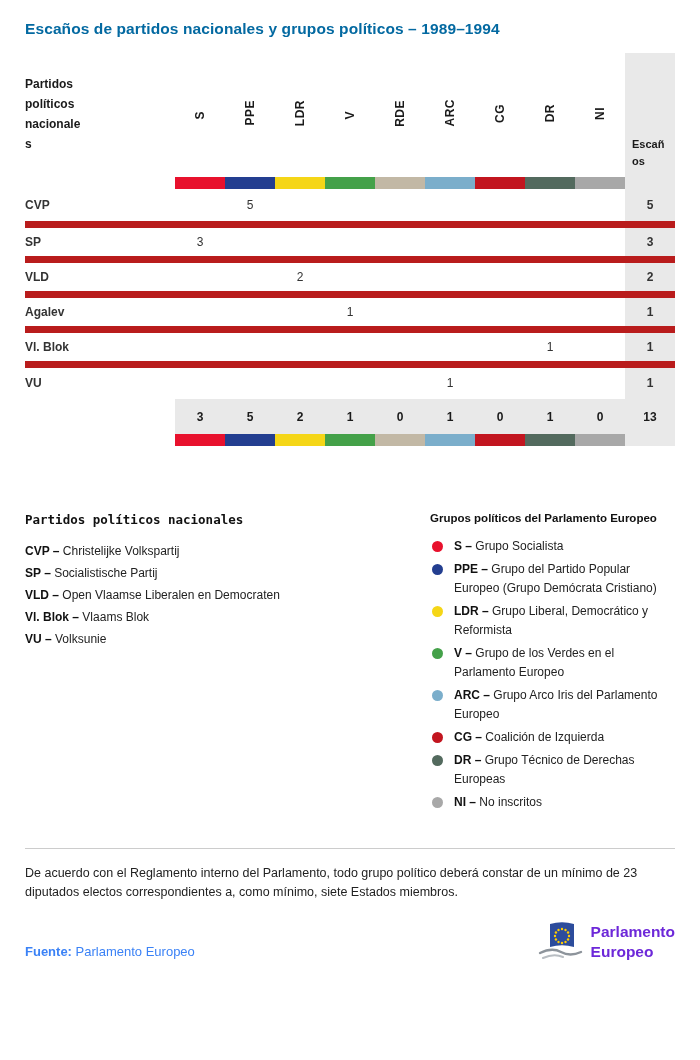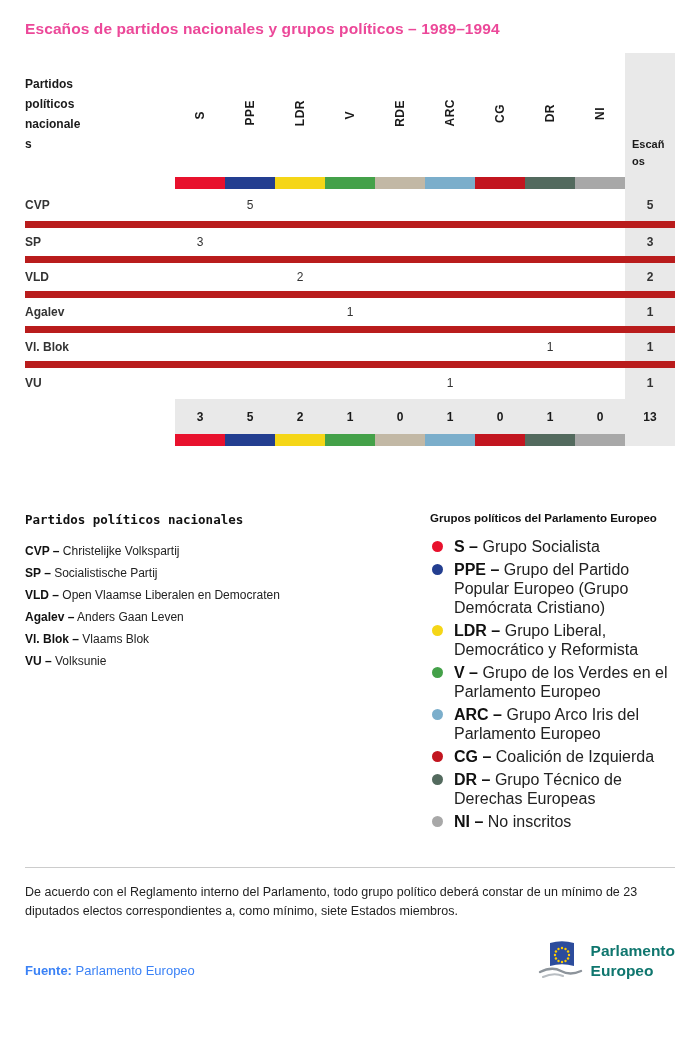--- a/index.html
+++ b/index.html
@@ -4,21 +4,21 @@
 <style>
   * { margin:0; padding:0; box-sizing:border-box; }
   html,body { background:#fff; }
   body {
     width:700px; height:1060px;
     font-family:"Liberation Sans", sans-serif;
     color:#222; overflow:hidden;
   }
   .page { padding:20px 25px 0 25px; }
 
-  h1 { font-size:15.5px; font-weight:bold; color:#ec4899; margin-bottom:15px; letter-spacing:0.1px; }
+  h1 { font-size:15.5px; font-weight:bold; color:#0369a1; margin-bottom:15px; letter-spacing:0.1px; }
   h2 { font-size:14.5px; font-weight:normal; color:#3c3c3c; margin-bottom:32px; padding-left:3px; }
 
   
   table { border-collapse:collapse; table-layout:fixed; width:650px; }
   th, td { padding:0; }
   .partycol { width:150px; text-align:left; }
   .gcol { width:50px; text-align:center; }
   .seatscol { width:50px; background:#e9e9e9; text-align:center; }
 
   tr.hdr th { height:124px; vertical-align:middle; font-weight:bold; }
@@ -43,32 +43,32 @@
   
   .legend { display:flex; margin-top:66px; }
   .legend-left { width:405px; }
   .legend-right { width:245px; }
   .legend-left h3 { font-family:"DejaVu Sans Mono", monospace; font-size:12.5px; font-weight:bold;
                     color:#111; margin-bottom:15px; }
   .legend-right h3 { font-size:11.5px; font-weight:bold; color:#111; margin-bottom:13px; }
   ul { list-style:none; }
   .pl-item { font-size:12px; color:#222; line-height:18px; margin-bottom:4px; }
   .pl-item b { color:#111; }
-  .gl-item { display:flex; font-size:16px; color:#222; line-height:19px; margin-bottom:4px; }
+  .gl-item { display:flex; font-size:12px; color:#222; line-height:19px; margin-bottom:4px; }
   .gl-item b { color:#111; }
   .dot { flex:0 0 11px; width:11px; height:11px; border-radius:50%; margin:4px 11px 0 2px; }
 
   
   .rule { border:none; border-top:1px solid #cccccc; margin:32px 0 15px 0; }
   .note { font-size:12.5px; color:#222; line-height:1.55; }
   .bottom { display:flex; justify-content:space-between; align-items:flex-end; margin-top:18px; }
   .source { font-size:13px; color:#3b82f6; padding-bottom:4px; }
   .source b { font-weight:bold; }
   .logo { display:flex; align-items:center; }
-  .logo-text { font-size:15.5px; font-weight:bold; color:#0f766e; line-height:1.25; }
+  .logo-text { font-size:15.5px; font-weight:bold; color:#6d28d9; line-height:1.25; }
 </style>
 </head>
 <body>
 
 <div class="page">
 
   <h1>Escaños de partidos nacionales y grupos políticos – 1989–1994</h1>
 
   <table id="seats-table">
       <tbody>
@@ -207,21 +207,20 @@
       </tbody>
     </table>
 
   <div class="legend">
     <div class="legend-left">
       <h3>Partidos políticos nacionales</h3>
       <ul id="party-legend-list">
           <li class="pl-item"><b>CVP –</b> Christelijke Volkspartij</li>
           <li class="pl-item"><b>SP –</b> Socialistische Partij</li>
           <li class="pl-item"><b>VLD –</b> Open Vlaamse Liberalen en Democraten</li>
-          <li class="pl-item"><b>Agalev –</b> Anders Gaan Leven</li>
           <li class="pl-item"><b>Vl. Blok –</b> Vlaams Blok</li>
           <li class="pl-item"><b>VU –</b> Volksunie</li>
         </ul>
     </div>
     <div class="legend-right">
       <h3>Grupos políticos del Parlamento Europeo</h3>
       <ul id="group-legend-list">
           <li class="gl-item">
             <span class="dot" style="background:#E8112D"></span>
             <span class="gl-text"><b>S –</b> Grupo Socialista</span>

